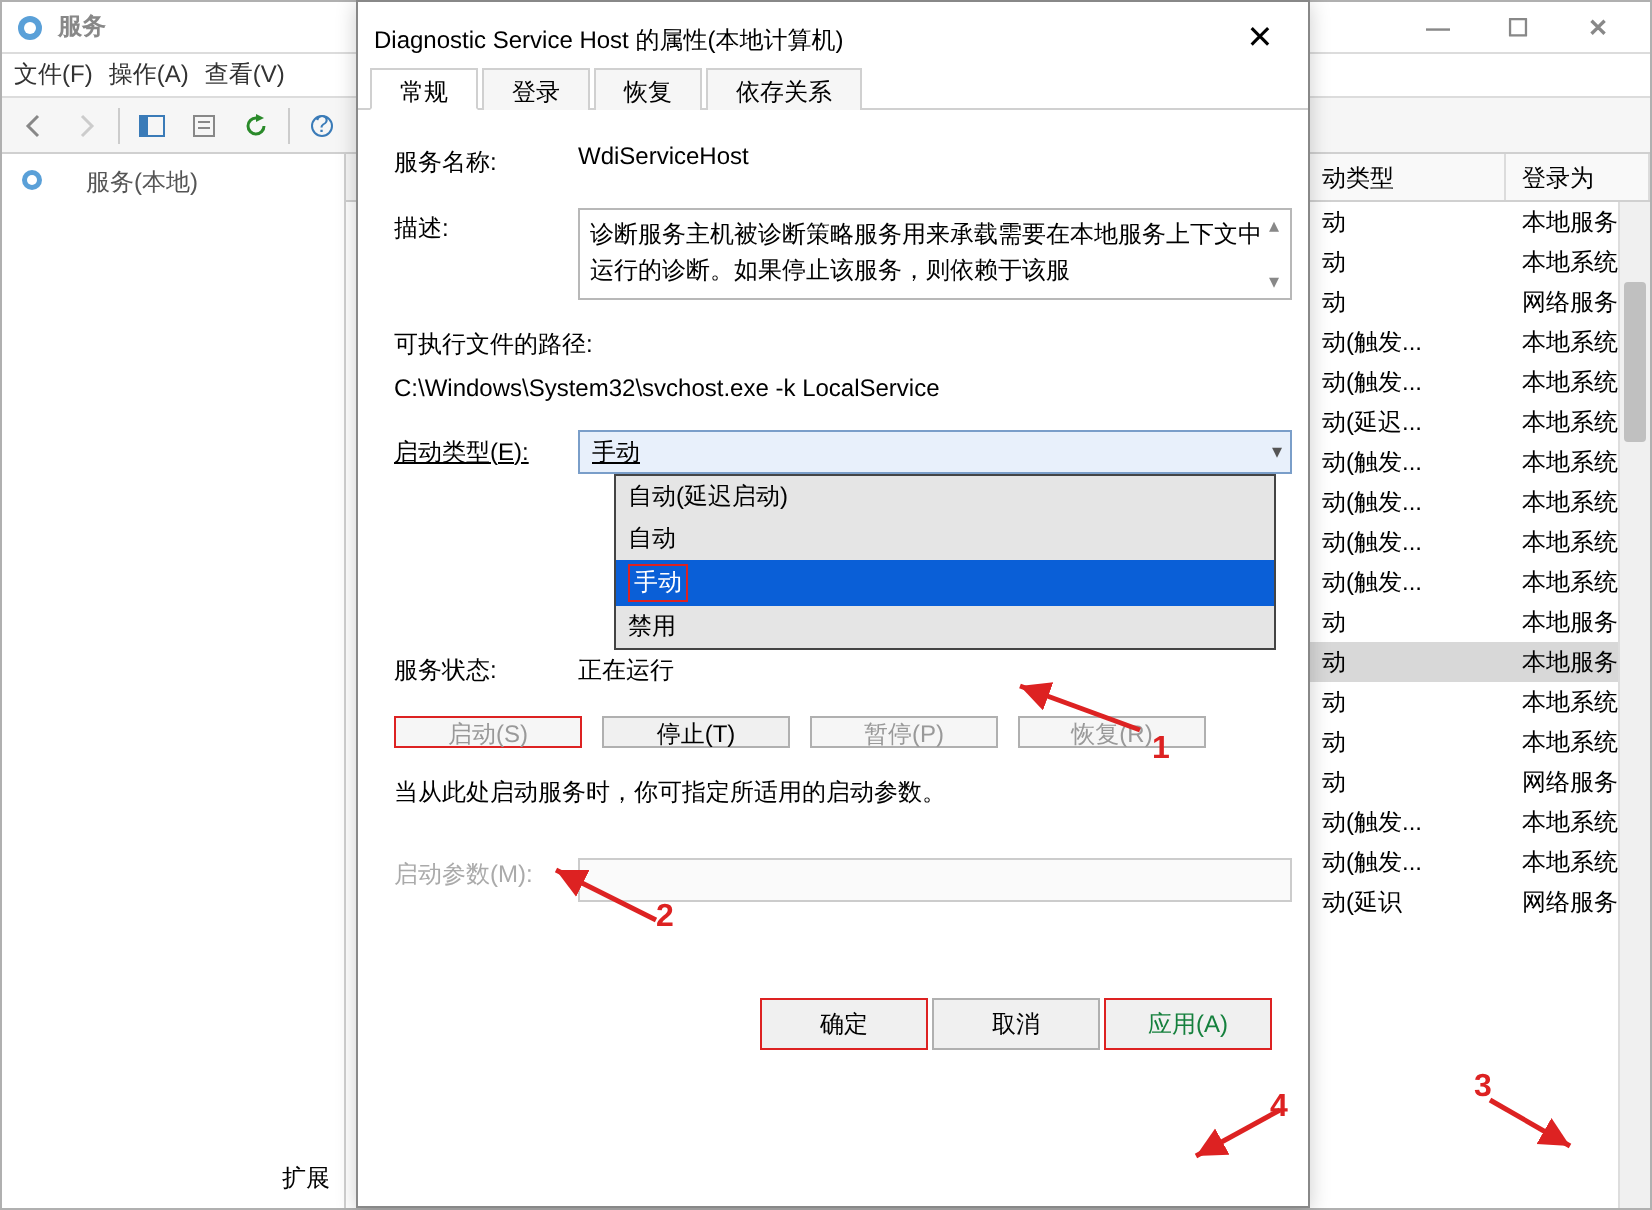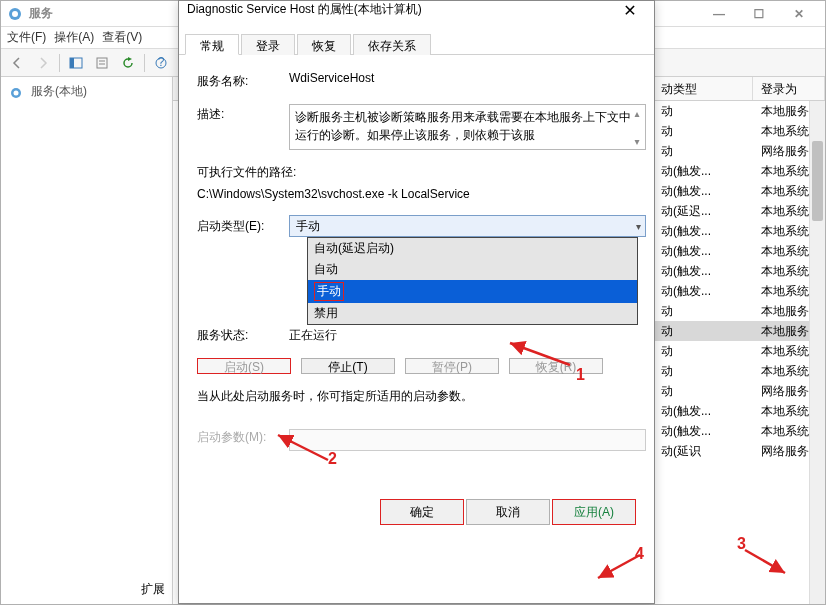--- a/index.html
+++ b/index.html
@@ -11,21 +11,21 @@
 .services-titlebar .icon { width: 16px; height: 16px; margin-right: 6px; }
 .services-titlebar .title { flex: 1; color: #888; }
 .win-controls { display: flex; gap: 0; }
 .win-controls span { width: 40px; height: 24px; display: flex; align-items: center; justify-content: center; color: #888; }
 .menubar { height: 22px; display: flex; align-items: center; padding: 0 6px; gap: 8px; color: #333; border-bottom: 1px solid #dcdcdc; }
 .toolbar { height: 28px; display: flex; align-items: center; padding: 0 4px; gap: 2px; border-bottom: 1px solid #d0d0d0; background: #f6f6f6; }
 .toolbar .tbtn { width: 24px; height: 22px; display: flex; align-items: center; justify-content: center; border: 1px solid transparent; }
 .toolbar .sep { width: 1px; height: 18px; background: #ccc; margin: 0 2px; }
 .services-body { display: flex; height: calc(100% - 76px); }
 .left-tree { width: 172px; border-right: 1px solid #d0d0d0; padding: 6px 8px; color: #555; }
-.left-tree .tree-item { display: flex; align-items: flex-end; gap: 8px; }
+.left-tree .tree-item { display: flex; align-items: flex-start; gap: 20px; }
 .left-tree .tree-item svg { width: 14px; height: 14px; }
 .center-panel { width: 480px; border-right: 1px solid #d0d0d0; display: flex; flex-direction: column; }
 .center-panel .hdr { height: 24px; border-bottom: 1px solid #d0d0d0; display: flex; align-items: center; background: #f6f6f6; }
 .center-panel .hdr .search { width: 26px; height: 22px; display: flex; align-items: center; justify-content: center; color: #256a9e; }
 .center-panel .hdr .col-name { flex: 1; padding-left: 4px; border-left: 1px solid #dcdcdc; }
 .center-panel .detail { padding: 10px 8px; }
 .center-panel .detail .svc-name { font-weight: bold; margin-bottom: 10px; }
 .center-panel .detail .links a { color: #0066cc; text-decoration: underline; display: block; margin-bottom: 4px; }
 .center-panel .detail .desc-label { margin-top: 30px; }
 .center-panel .detail .desc-text { color: #333; }
@@ -39,35 +39,35 @@
 .right-rows .row { display: flex; height: 20px; align-items: center; }
 .right-rows .row div { padding: 0 8px; white-space: nowrap; overflow: hidden; }
 .right-rows .row .c1 { width: 100px; }
 .right-rows .row .c2 { flex: 1; }
 .right-rows .row.highlight { background: #d8d8d8; }
 .right-scrollbar { position: absolute; right: 0; top: 24px; bottom: 0; width: 16px; background: #f0f0f0; border-left: 1px solid #ddd; }
 .right-scrollbar .thumb { position: absolute; top: 40px; left: 2px; right: 2px; height: 80px; background: #c0c0c0; border-radius: 2px; }
 
 
 .dialog { position: absolute; left: 178px; top: 0; width: 477px; height: 604px; background: #fff; border: 1px solid #888; box-shadow: 0 2px 10px rgba(0,0,0,0.2); z-index: 10; }
-.dialog .dlg-title { height: 28px; display: flex; align-items: flex-start; padding: 0 8px; }
+.dialog .dlg-title { height: 28px; display: flex; align-items: flex-end; padding: 0 8px; }
 .dialog .dlg-title .t { flex: 1; }
 .dialog .dlg-title .close { width: 32px; text-align: center; font-size: 16px; }
 .dialog .dlg-tabs { height: 26px; border-bottom: 1px solid #d0d0d0; display: flex; padding-left: 6px; padding-top: 4px; }
 .dialog .dlg-tabs .tab { padding: 3px 14px; border: 1px solid #d0d0d0; border-bottom: none; margin-right: 2px; background: #f6f6f6; position: relative; top: 1px; }
 .dialog .dlg-tabs .tab.active { background: #fff; border-bottom: 1px solid #fff; }
 .dialog .dlg-body { padding: 16px 8px 10px 18px; }
 .dialog .row { display: flex; margin-bottom: 14px; align-items: flex-start; }
 .dialog .row .lbl { width: 92px; padding-top: 2px; }
 .dialog .row .val { flex: 1; }
 .dialog .desc-box { flex: 1; height: 46px; border: 1px solid #b8b8b8; padding: 3px 5px; font-size: 12px; line-height: 1.5; position: relative; }
 .dialog .desc-box .scroll-arrows { position: absolute; right: 0; top: 0; bottom: 0; width: 16px; display: flex; flex-direction: column; justify-content: space-between; }
 .dialog .desc-box .scroll-arrows span { height: 16px; display: flex; align-items: center; justify-content: center; color: #888; font-size: 10px; }
 .dialog .path-text { margin-bottom: 14px; }
-.dialog .startup-row { display: flex; align-items: center; margin-bottom: 0; }
+.dialog .startup-row { display: flex; align-items: center; margin-bottom: 0; text-decoration: underline; }
 .dialog .startup-row .lbl { width: 92px; }
 .dialog .startup-combo { flex: 1; height: 22px; border: 1px solid #7a9ec9; background: #e8f0fb; display: flex; align-items: center; padding: 0 6px; position: relative; }
 .dialog .startup-combo .chev { position: absolute; right: 4px; color: #555; font-size: 10px; }
 .dialog .dropdown { position: absolute; left: 110px; top: 0; right: 8px; border: 1px solid #444; background: #e5e5e5; z-index: 5; }
 .dialog .dropdown .opt { padding: 2px 6px; }
 .dialog .dropdown .opt.selected { background: #0a5fd7; color: #fff; }
 .dialog .dropdown .opt .rmark { border: 1px solid #d22; display: inline-block; padding: 0 2px; }
 .dialog .status-row { display: flex; margin-top: 6px; margin-bottom: 14px; }
 .dialog .status-row .lbl { width: 92px; }
 .dialog .btn-row { display: flex; gap: 10px; margin-bottom: 8px; }

